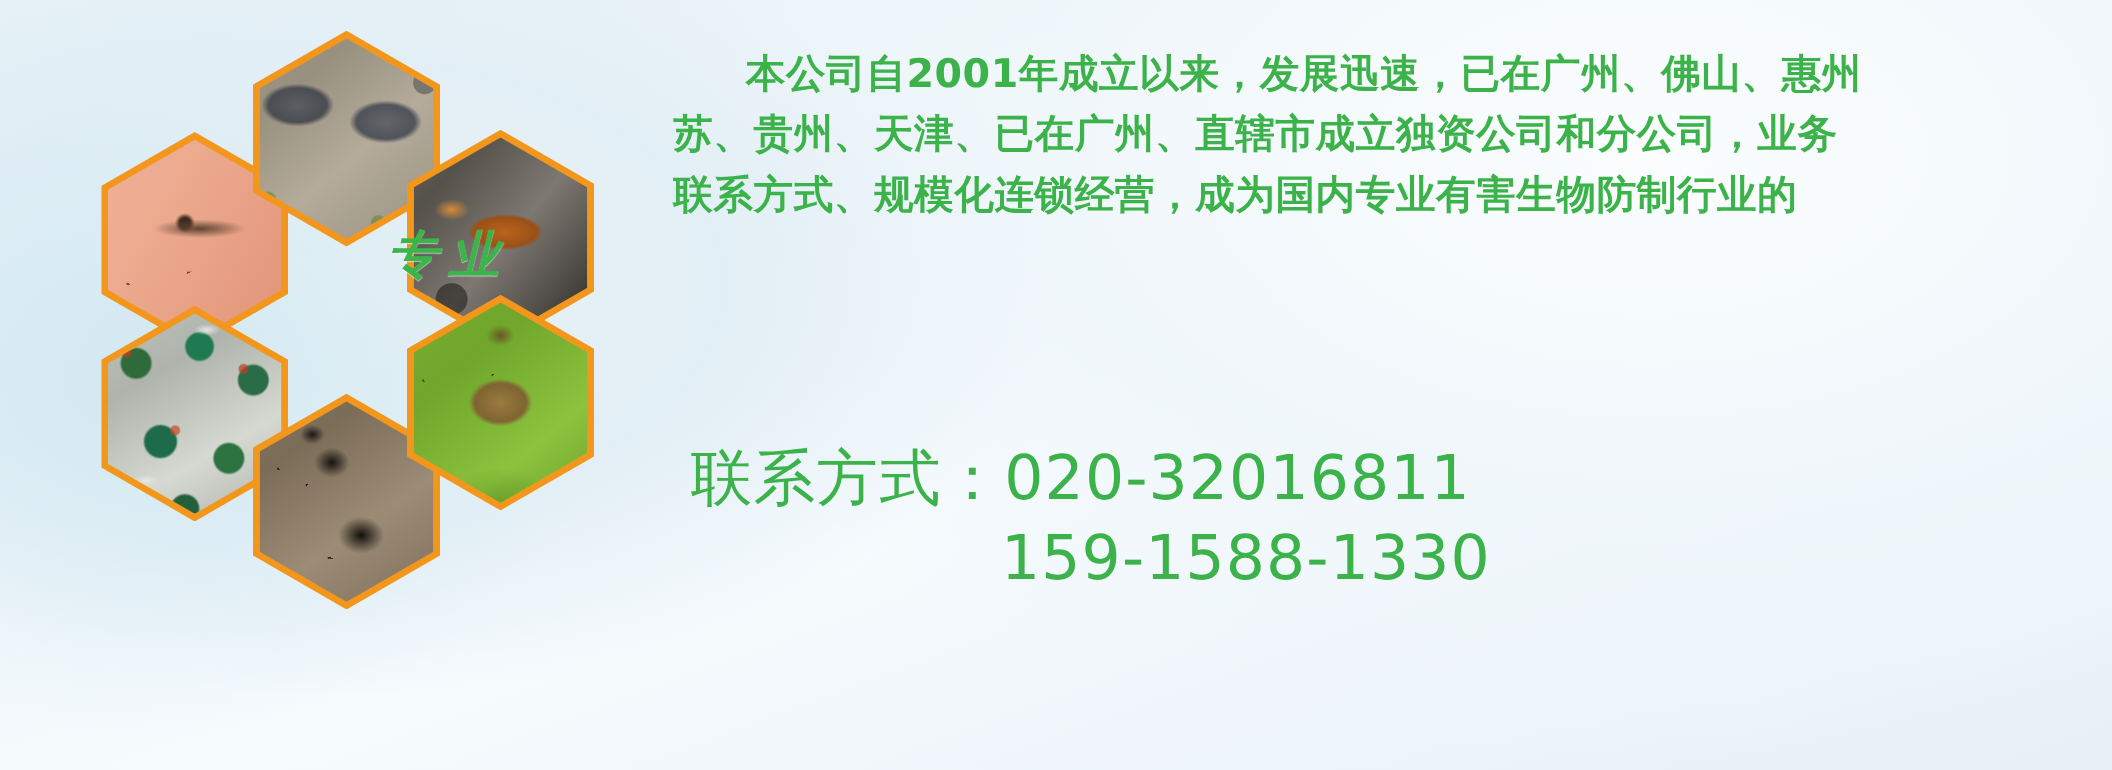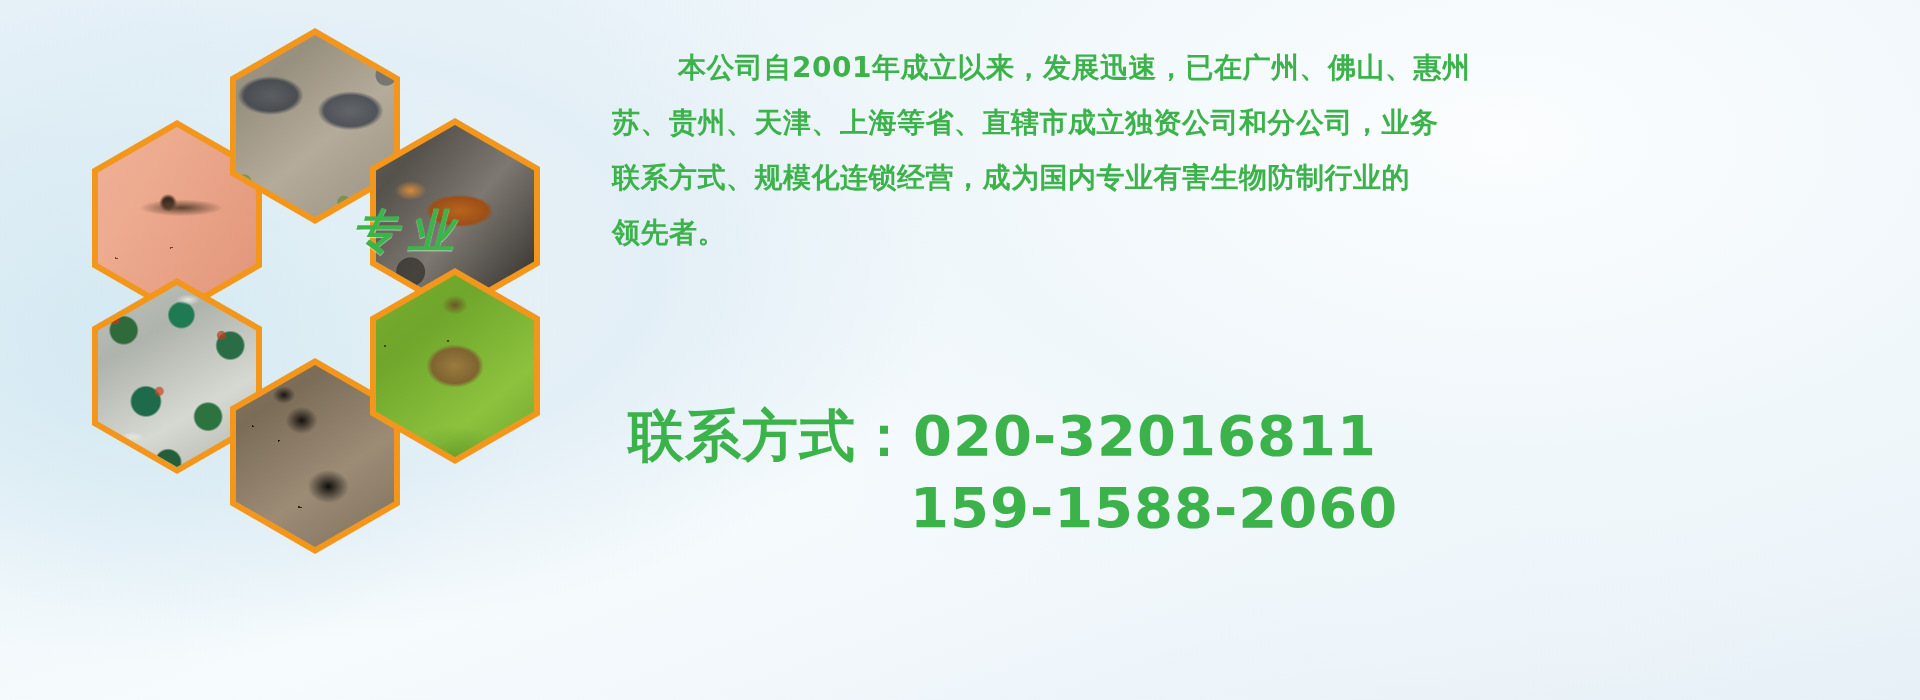--- a/index.html
+++ b/index.html
@@ -138,30 +138,30 @@
     font-size:46px;font-weight:bold;line-height:1.35;
     letter-spacing:10px;text-indent:10px;
     font-family:"DejaVu Sans","Liberation Sans",sans-serif;
     text-shadow:0 1px 1px rgba(255,255,255,.6);
   }
   .hexlabel div{white-space:nowrap;font-style:italic;}
 
   
   .copy{
     position:absolute;left:612px;top:40px;width:1290px;
-    color:#3cb34a;font-size:28px;line-height:55px;font-weight:bold;
+    color:#3cb34a;font-size:36px;line-height:55px;font-weight:bold;
     font-family:"DejaVu Sans","Liberation Sans",sans-serif;
     letter-spacing:.5px;
   }
   .copy p{margin:0;white-space:nowrap;}
   .copy p.first{text-indent:66px;}
 
   .contact{
     position:absolute;left:628px;top:400px;width:1200px;
-    color:#3cb34a;font-weight:bold;
+    color:#3cb34a;font-weight:normal;
     font-family:"DejaVu Sans","Liberation Sans",sans-serif;
   }
   .contact .line1{font-size:56px;line-height:72px;white-space:nowrap;letter-spacing:1px;}
   .contact .line2{font-size:56px;line-height:72px;white-space:nowrap;letter-spacing:1px;padding-left:282px;}
 </style>
 </head>
 <body>
 
 <div class="banner">
 
@@ -203,23 +203,22 @@
       </div>
     </div>
 
     <div class="hexlabel">
       <div>专业</div>
     </div>
   </div>
 
   <div class="copy">
     <p class="first">本公司自2001年成立以来，发展迅速，已在广州、佛山、惠州</p>
-    <p>苏、贵州、天津、上海等省、直辖市成立独资公司和分公司，业务</p>
+    <p>苏、贵州、天津、已在广州、直辖市成立独资公司和分公司，业务</p>
     <p>联系方式、规模化连锁经营，成为国内专业有害生物防制行业的</p>
-    <p>领先者。</p>
   </div>
 
   <div class="contact">
     <div class="line1">联系方式：020-32016811</div>
-    <div class="line2">159-1588-2060</div>
+    <div class="line2">159-1588-1330</div>
   </div>
 
 </div>
 
 </body></html>

